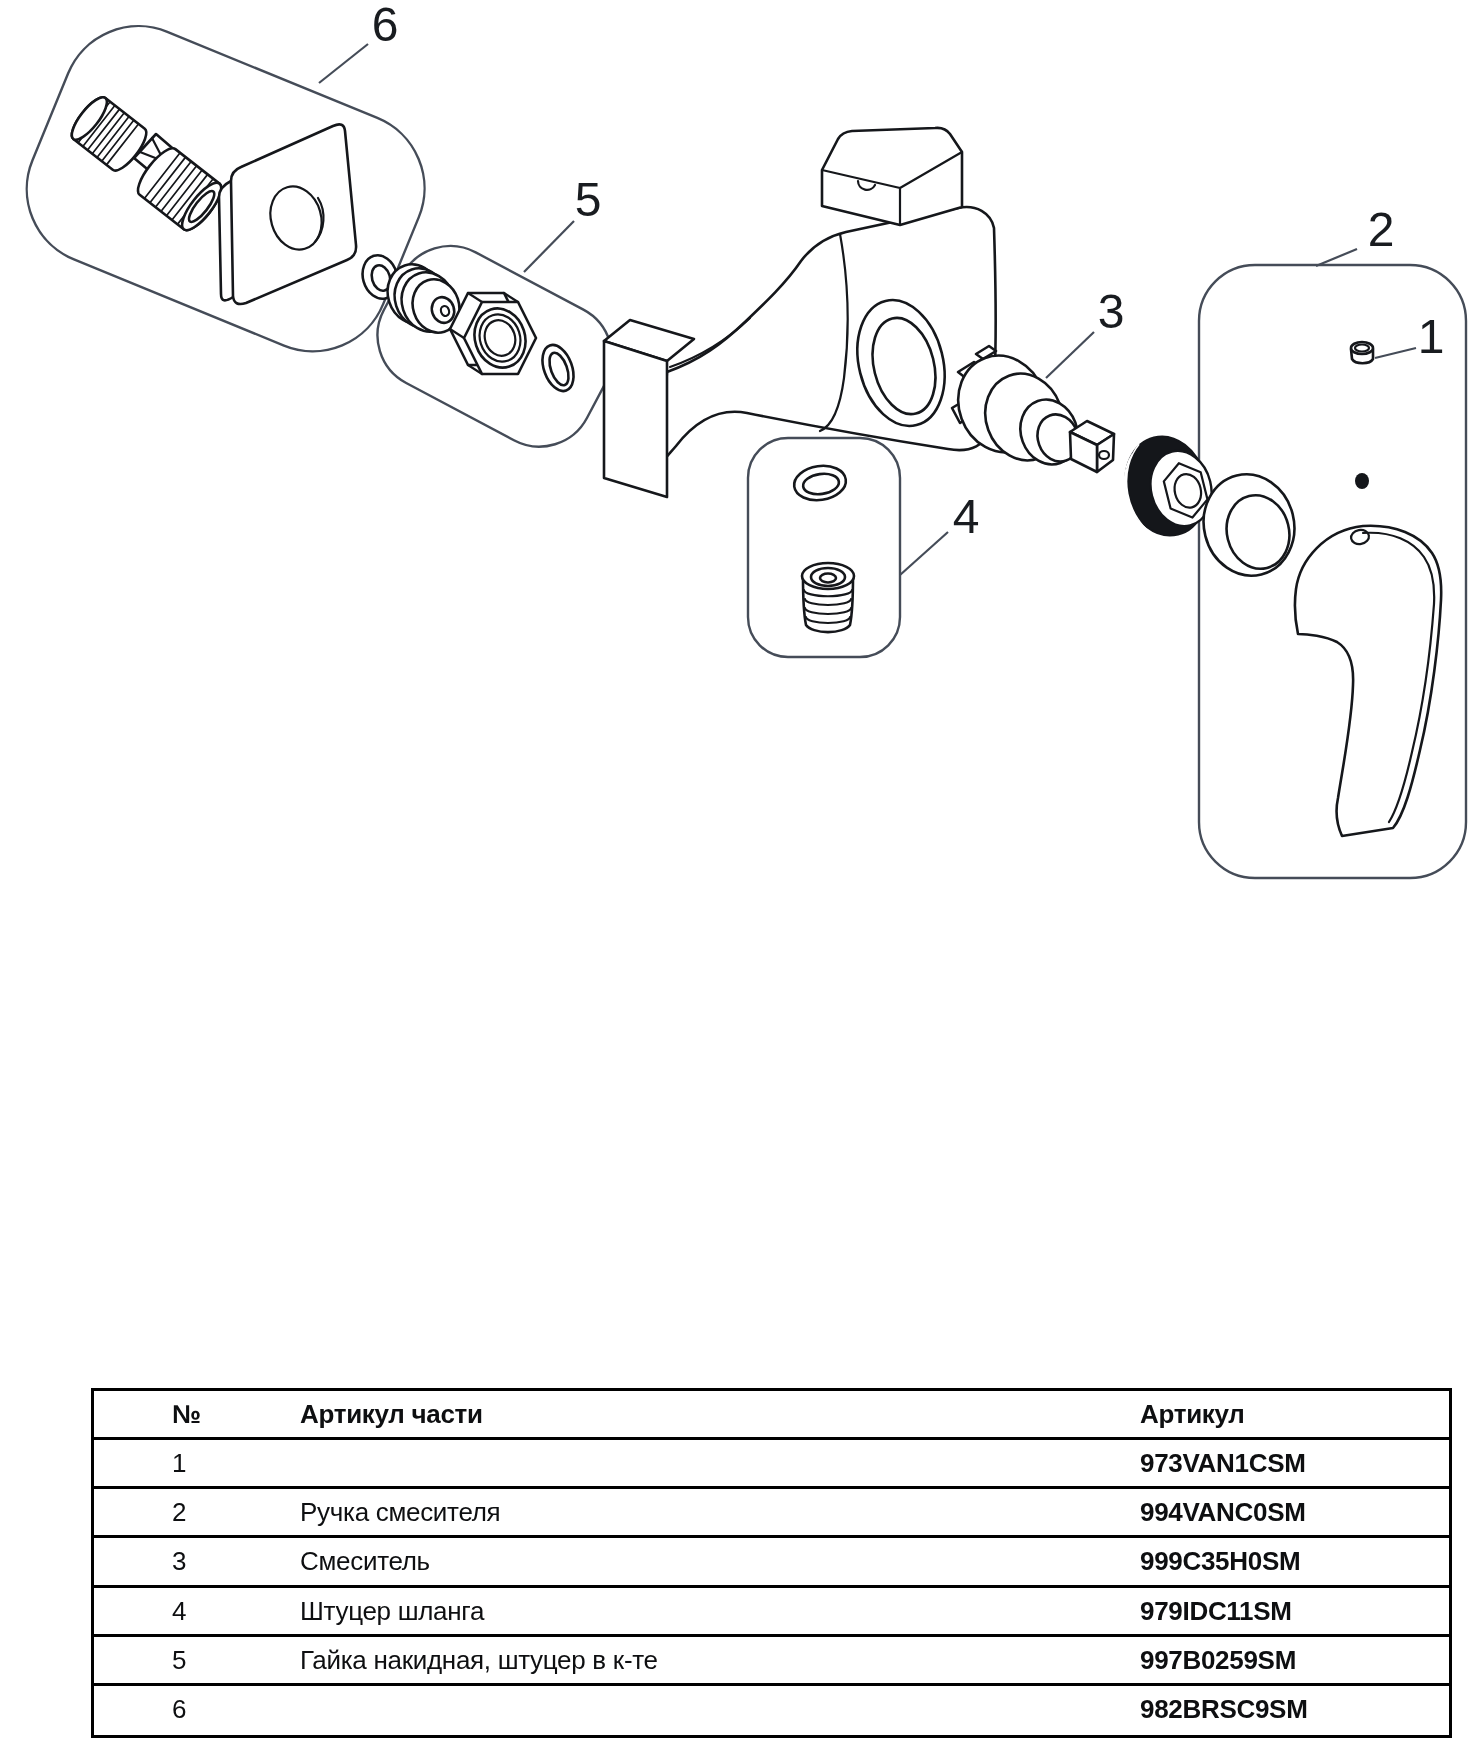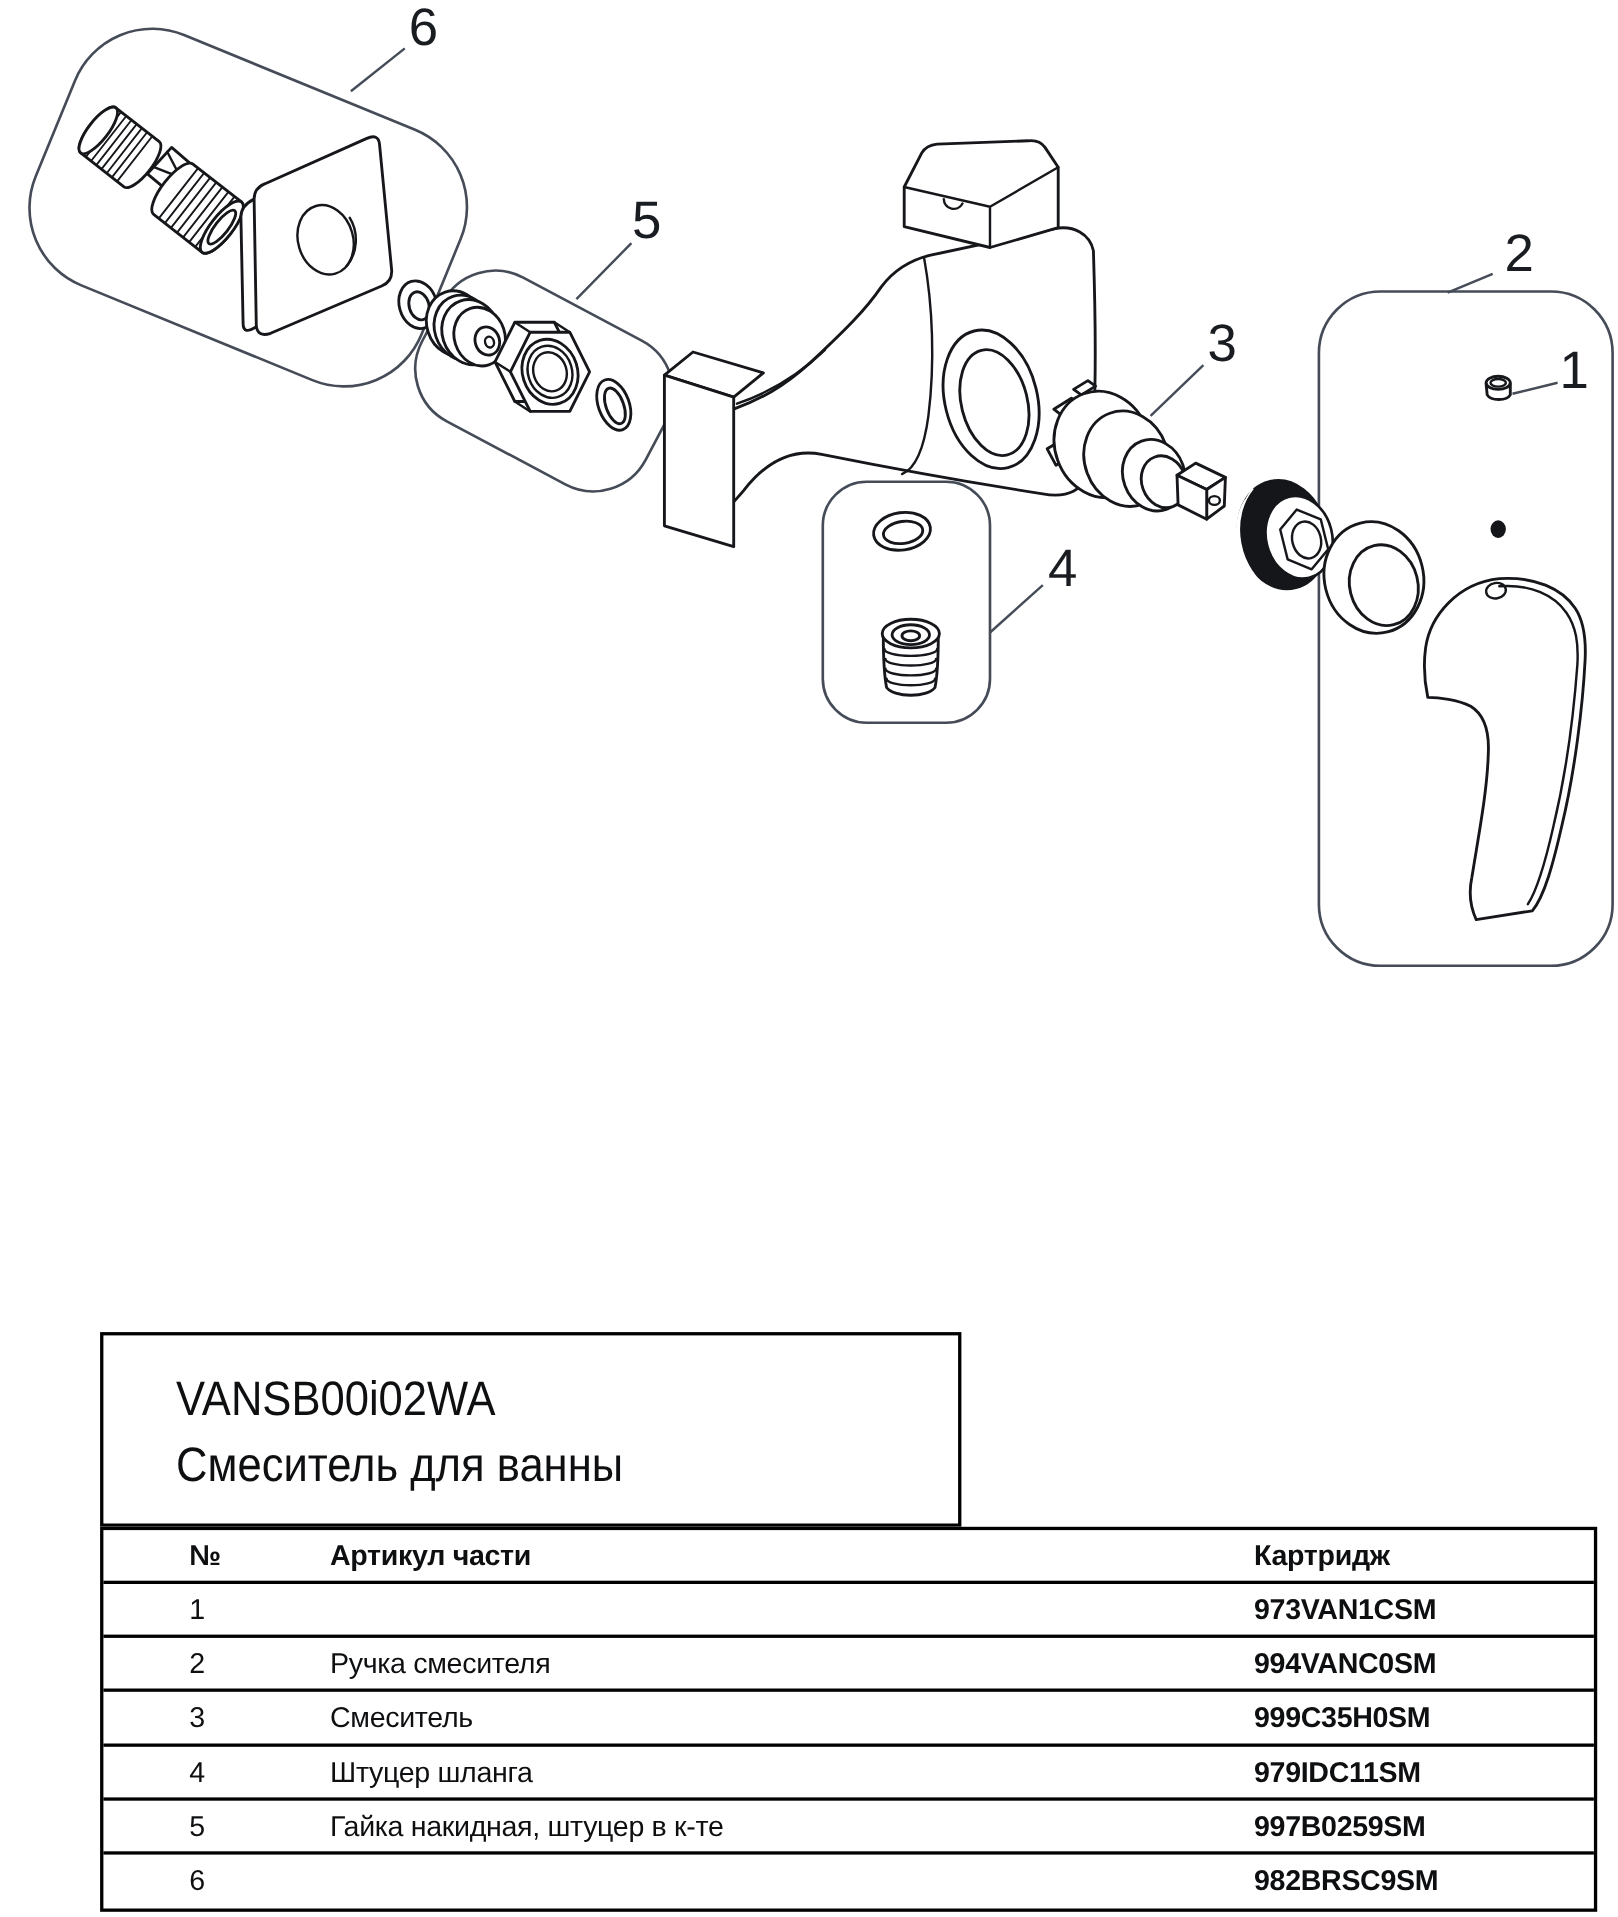--- a/index.html
+++ b/index.html
@@ -193,30 +193,26 @@
     </g>
     <g>
       <path class="pw" d="M803,577 C803,595 804,615 806,625 A23,10 0 0 0 850,625 C852,615 853,595 853,577"></path>
       <path class="pn" d="M804,590 a23,6 0 0 0 48,0 M805,599 a23,6 0 0 0 46,0 M805,608 a23,6 0 0 0 46,0 M806,617 a22,6 0 0 0 44,0"></path>
       <ellipse class="pw" cx="828" cy="576" rx="26" ry="13"></ellipse>
       <ellipse class="pw" cx="828" cy="577" rx="17" ry="9"></ellipse>
       <ellipse class="pw" cx="828" cy="578" rx="8" ry="4.5"></ellipse>
     </g>
   </svg>
 
-  <div class="title-block">
-    <span class="tl tl1">VANSB00i02WA</span>
-    <span class="tl tl2">Смеситель для ванны</span>
-  </div>
 
   <div class="parts-table">
     <div class="prow phead">
       <span class="c-num">№</span>
       <span class="c-name">Артикул части</span>
-      <span class="c-art">Картридж</span>
+      <span class="c-art">Артикул</span>
     </div>
     <div class="prow">
       <span class="c-num">1</span>
       <span class="c-art">973VAN1CSM</span>
     </div>
     <div class="prow">
       <span class="c-num">2</span>
       <span class="c-name">Ручка смесителя</span>
       <span class="c-art">994VANC0SM</span>
     </div>

